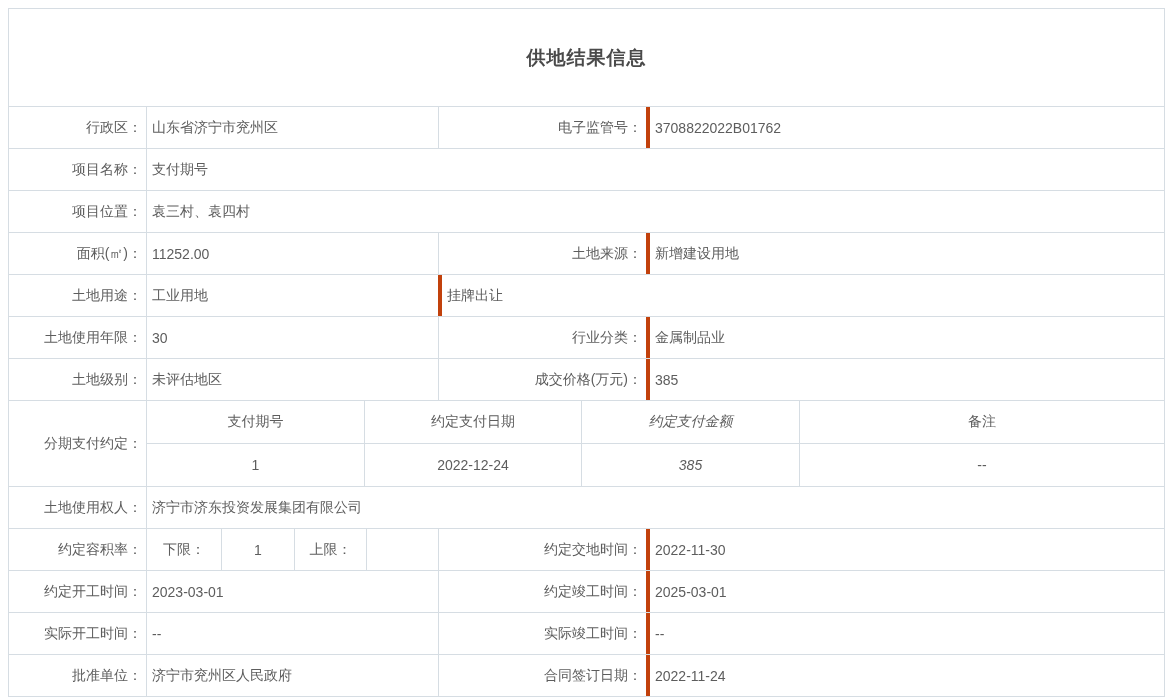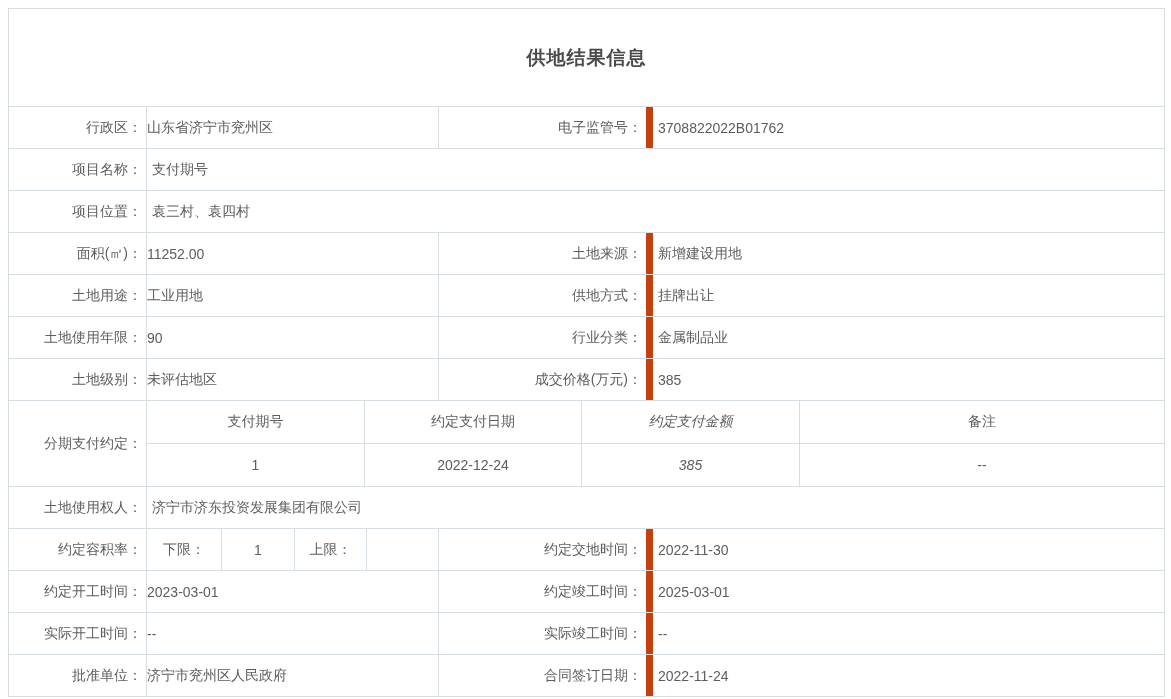--- a/index.html
+++ b/index.html
@@ -34,23 +34,23 @@
     display:flex;
     height:42px;
     border-top:1px solid #d6dde3;
     font-size:14px;
   }
   .cell {
     display:flex; align-items:center;
     overflow:hidden; white-space:nowrap;
   }
   .lbl1 { width:137px; justify-content:flex-end; padding-right:4px; }
-  .val1 { width:292px; border-left:1px solid #d6dde3; }
+  .val1 { width:292px; padding-left:5px; border-left:1px solid #d6dde3; }
   .lbl2 { width:208px; justify-content:flex-end; padding-right:4px; border-left:1px solid #d6dde3;text-align:right; }
-  .val2 { flex:1; padding-left:5px; border-left:7px solid #c2410c; }
+  .val2 { flex:1; padding-left:5px; border-left:4px solid #c2410c; }
   .valfull { flex:1; padding-left:5px; border-left:1px solid #d6dde3; }
   
   .row.pay { height:86px; }
   .pay-table { flex:1; display:flex; flex-direction:column; }
   .pay-row { display:flex; height:43px; }
   .pay-row.head { border-bottom:1px solid #d6dde3; }
   .pay-cell {
     display:flex; align-items:center; justify-content:center;
     border-left:1px solid #d6dde3;
     overflow:hidden; white-space:nowrap;
@@ -95,27 +95,26 @@
     <div class="row">
       <div class="cell lbl1">面积(㎡)：</div>
       <div class="cell val1">11252.00</div>
       <div class="cell lbl2">土地来源：</div>
       <div class="cell val2">新增建设用地</div>
     </div>
 
     <div class="row">
       <div class="cell lbl1">土地用途：</div>
       <div class="cell val1">工业用地</div>
-      <div class="cell lbl2">供地方式：</div>
       <div class="cell val2">挂牌出让</div>
     </div>
 
     <div class="row">
       <div class="cell lbl1">土地使用年限：</div>
-      <div class="cell val1">90</div>
+      <div class="cell val1">30</div>
       <div class="cell lbl2">行业分类：</div>
       <div class="cell val2">金属制品业</div>
     </div>
 
     <div class="row">
       <div class="cell lbl1">土地级别：</div>
       <div class="cell val1">未评估地区</div>
       <div class="cell lbl2">成交价格(万元)：</div>
       <div class="cell val2">385</div>
     </div>

